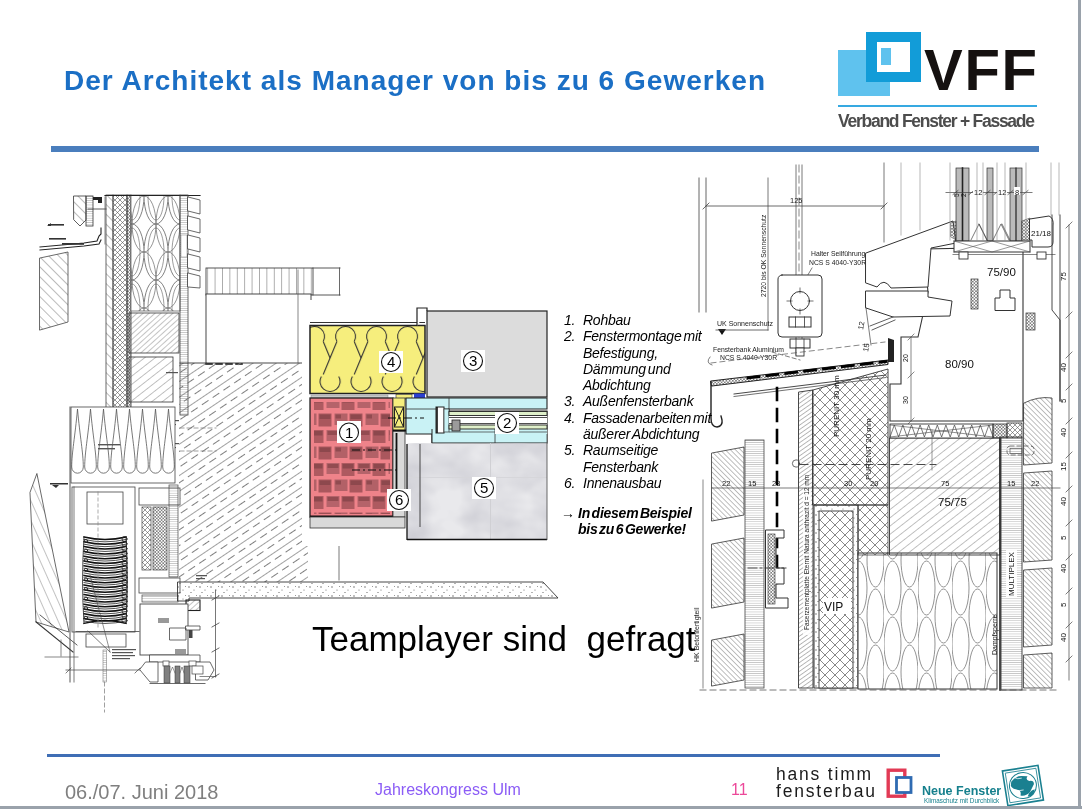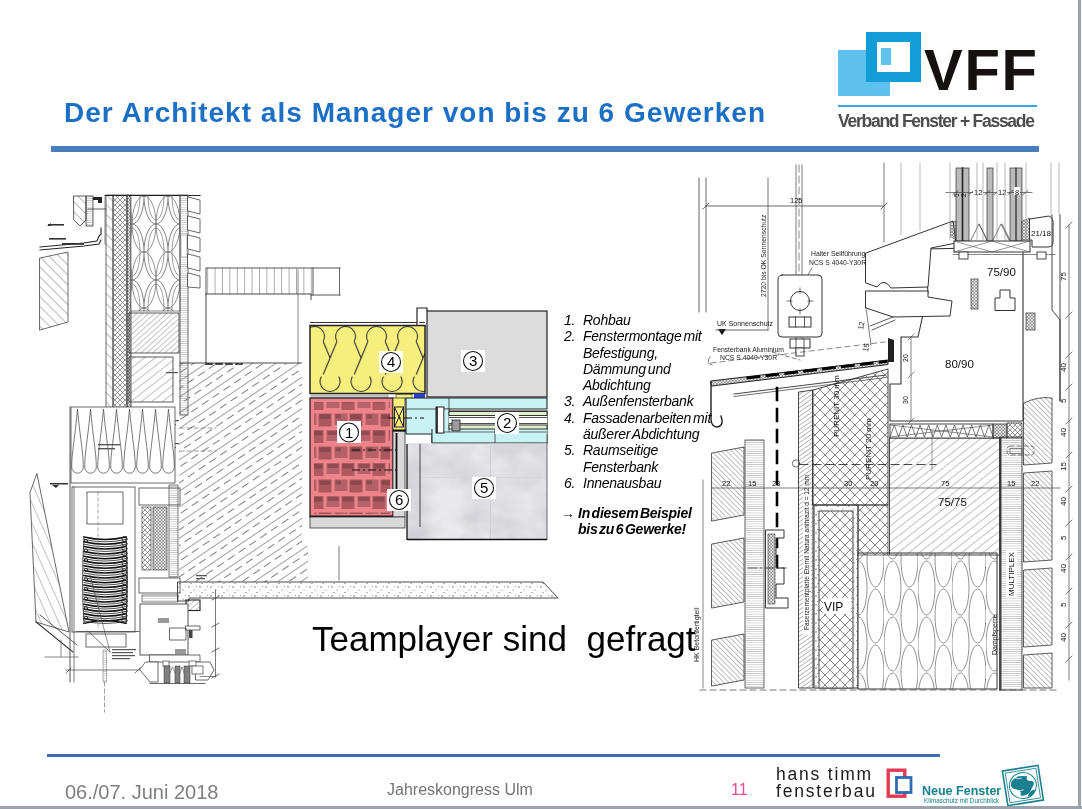--- a/index.html
+++ b/index.html
@@ -3,21 +3,21 @@
 <meta charset="utf-8">
 <style>
 html,body{margin:0;padding:0;}
 body{width:1082px;height:809px;position:relative;background:#fff;overflow:hidden;
   font-family:"Liberation Sans", sans-serif;}
 .abs{position:absolute;}
 </style>
 </head>
 <body>
 
-<div class="abs" style="left:64px;top:66.5px;font-size:28px;font-weight:bold;color:#1b6fc5;letter-spacing:1.02px;line-height:1;margin-top:32px;">Der Architekt als Manager von bis zu 6 Gewerken</div>
+<div class="abs" style="left:64px;top:66.5px;font-size:28px;font-weight:bold;color:#1b6fc5;letter-spacing:1.02px;line-height:1;">Der Architekt als Manager von bis zu 6 Gewerken</div>
 
 <svg class="abs" style="left:830px;top:28px;" width="220" height="110" viewBox="0 0 220 110">
 
   <rect x="8" y="22" width="52" height="46" fill="#5fc2ee"></rect>
 
   <rect x="36" y="4" width="55" height="50" fill="#129cd8"></rect>
   <rect x="47" y="14" width="33" height="30" fill="#ffffff"></rect>
 
   <rect x="51" y="20" width="10" height="17" fill="#5fc2ee"></rect>
 
@@ -678,21 +678,21 @@
 <div class="abs" style="left:563px;top:505px;width:140px;font-size:14px;font-style:italic;font-weight:bold;color:#000;line-height:16.3px;letter-spacing:-0.25px;word-spacing:-2px;">
   <div style="position:relative;padding-left:15px;"><span style="position:absolute;left:-2px;font-weight:normal;">→</span>In diesem Beispiel bis zu 6 Gewerke!</div>
 </div>
 
 <div class="abs" style="left:288px;top:621px;font-size:35px;color:#000;white-space:nowrap;line-height:1;margin-left:24px;">Teamplayer sind<span style="display:inline-block;width:10px;"></span> gefragt</div>
 
 <div class="abs" style="left:47px;top:754px;width:893px;height:3px;background:#3f6eb5;"></div>
 
 <div class="abs" style="left:65px;top:781px;font-size:20px;color:#7f7f7f;">06./07. Juni 2018</div>
 
-<div class="abs" style="left:375px;top:781px;font-size:16px;color:#737373;margin-left:12px;">Jahreskongress Ulm</div>
+<div class="abs" style="left:375px;top:781px;font-size:16px;color:#8b5cf6;">Jahreskongress Ulm</div>
 
 <div class="abs" style="left:731px;top:781px;font-size:16px;color:#ec4899;">11</div>
 
 <svg class="abs" style="left:770px;top:760px;" width="150" height="45" viewBox="0 0 150 45">
   <g font-family="Liberation Sans,sans-serif" font-size="17.5" fill="#1b1b1b" letter-spacing="1.8">
     <text x="6" y="19.5">hans timm</text>
     <text x="6" y="36.5">fensterbau</text>
   </g>
 
   <rect x="118.2" y="10.2" width="16.6" height="26" fill="none" stroke="#e23a55" stroke-width="3.4"></rect>

